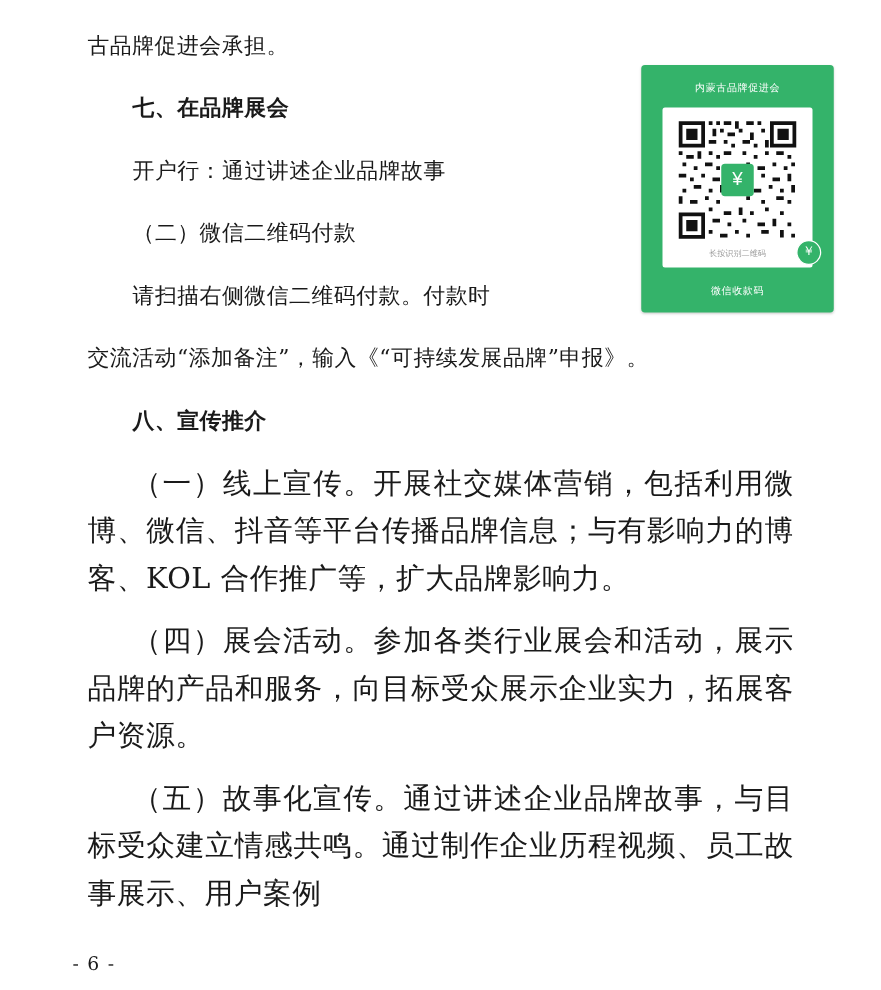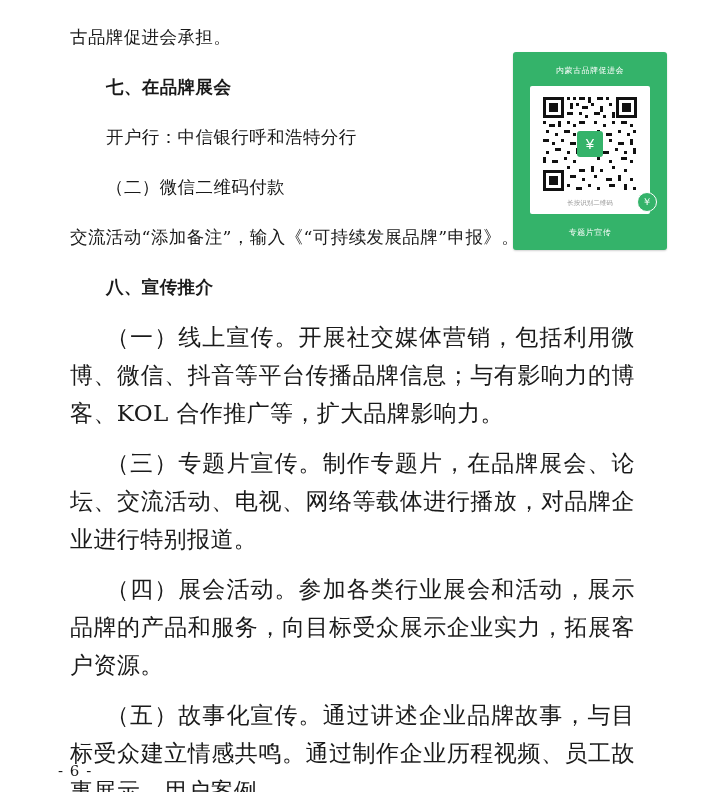--- a/index.html
+++ b/index.html
@@ -251,38 +251,38 @@
               <rect x="69" y="90" width="6" height="3"></rect>
               <rect x="84" y="90" width="3" height="6"></rect>
             <rect x="93" y="93" width="3" height="3"></rect>
           </g>
         </svg>
         <div class="rmb-center">¥</div>
       </div>
       <div class="qr-caption">长按识别二维码</div>
     </div>
     <div class="qr-badge">￥</div>
-    <div class="qr-footer">专题片宣传</div>
+    <div class="qr-footer">微信收款码</div>
   </div>
 
   <div class="body-block">
 
     <p class="nowrapline">古品牌促进会承担。</p>
 
     <p class="nowrapline heading">七、在品牌展会</p>
 
     <div class="col-left">
-      <p class="nowrapline indent2"><span>开户行：</span><span>中信银行呼和浩特分行</span></p>
+      <p class="nowrapline indent2"><span>开户行：</span><span>通过讲述企业品牌故事</span></p>
       <p class="nowrapline indent2">（二）微信二维码付款</p>
+      <p class="nowrapline indent2">请扫描右侧微信二维码付款。付款时</p>
     </div>
 
     <p class="nowrapline">交流活动“添加备注”，输入《“可持续发展品牌”申报》。</p>
 
     <p class="nowrapline heading">八、宣传推介</p>
 
     <p class="para">（一）线上宣传。开展社交媒体营销，包括利用微博、微信、抖音等平台传播品牌信息；与有影响力的博客、KOL 合作推广等，扩大品牌影响力。</p>
-    <p class="para">（三）专题片宣传。制作专题片，在品牌展会、论坛、交流活动、电视、网络等载体进行播放，对品牌企业进行特别报道。</p>
     <p class="para">（四）展会活动。参加各类行业展会和活动，展示品牌的产品和服务，向目标受众展示企业实力，拓展客户资源。</p>
     <p class="para">（五）故事化宣传。通过讲述企业品牌故事，与目标受众建立情感共鸣。通过制作企业历程视频、员工故事展示、用户案例</p>
   </div>
 
   <div class="pn-wrap">- 6 -</div>
 </div>
 
 </body></html>

